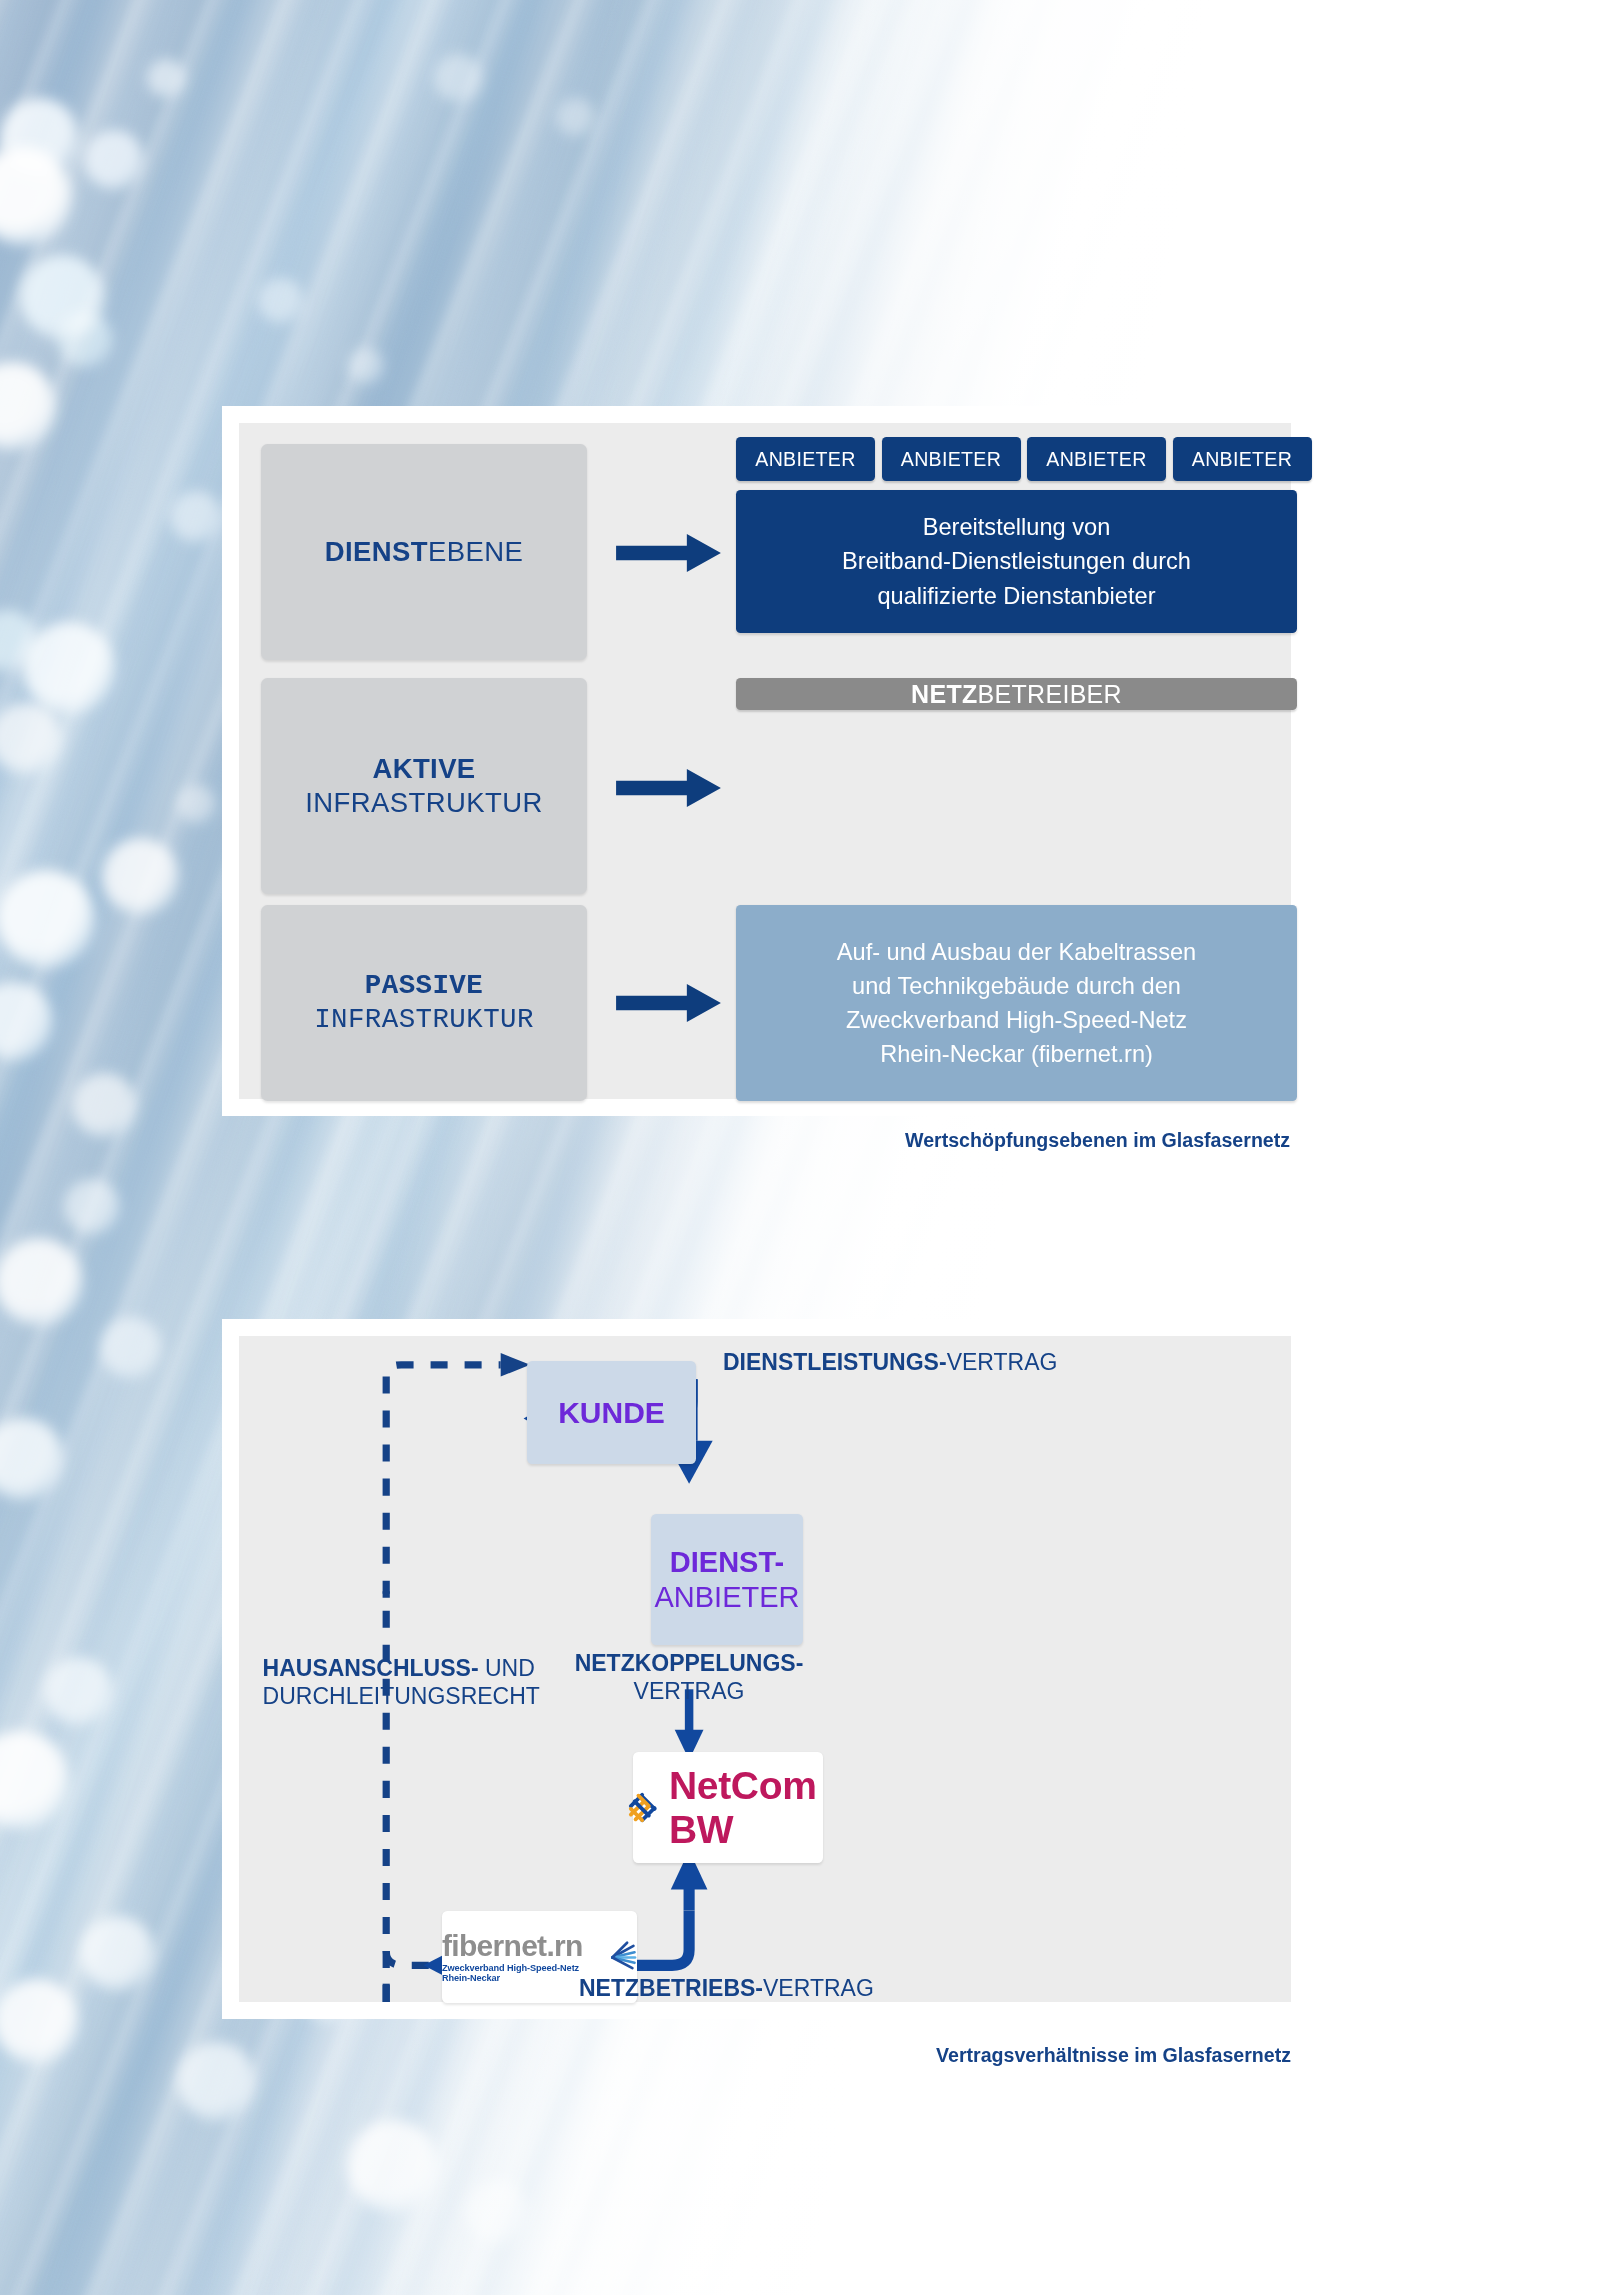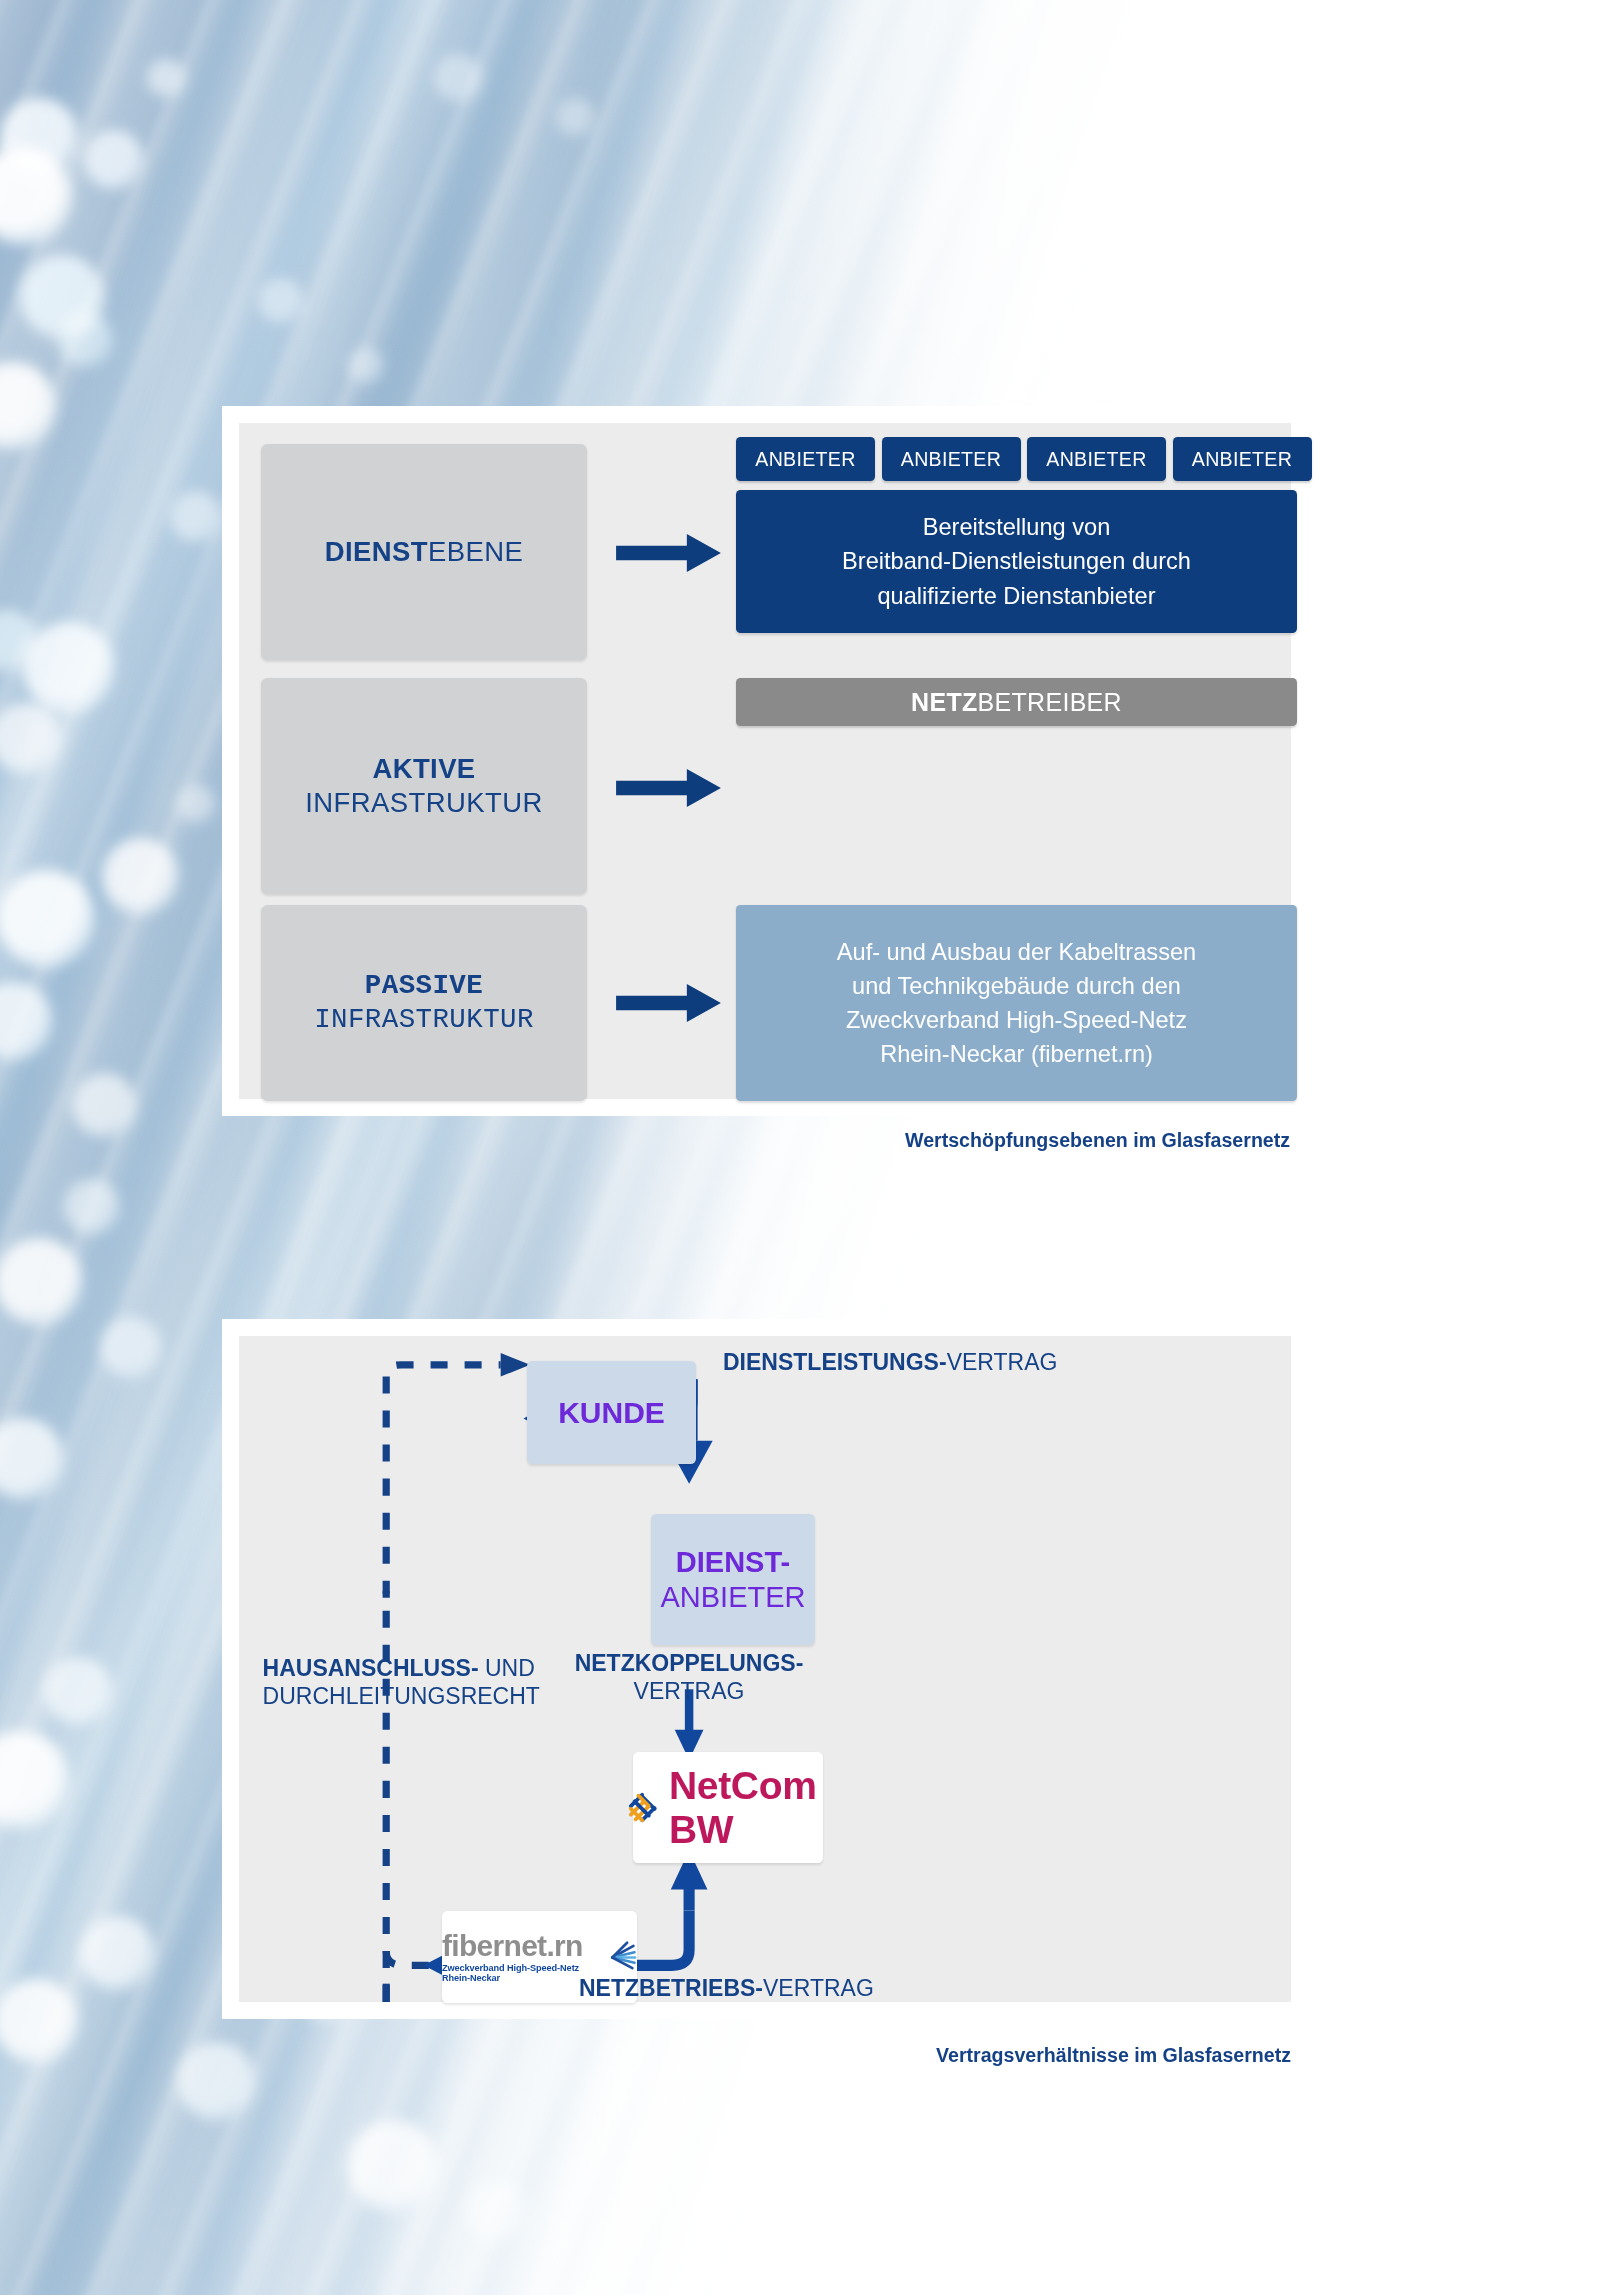--- a/index.html
+++ b/index.html
@@ -273,21 +273,21 @@
 
     <div class="left-card" style="left:22px; top:255px; width:326px; height:216px;">
       <div class="lc-strong">AKTIVE</div>
       <div class="lc-light">INFRASTRUKTUR</div>
     </div>
 
     <svg class="arrow-right" style="left:377px; top:346px;" viewBox="0 0 160 58">
       <path d="M0,18 H108 V0 L160,29 L108,58 V40 H0 Z" fill="#0e3d7d"></path>
     </svg>
 
-    <div class="header-bar" style="left:497px; top:255px; width:561px; height:48px;">
+    <div class="header-bar" style="left:497px; top:255px; width:561px; height:32px;">
       <span class="hb-b">NETZ</span>
         <span class="hb-n">BETREIBER</span>
     </div>
 
 
     <div class="left-card" style="left:22px; top:482px; width:326px; height:196px;font-family:Liberation Mono, monospace;">
       <div class="lc-strong">PASSIVE</div>
       <div class="lc-light">INFRASTRUKTUR</div>
     </div>
 
@@ -348,21 +348,21 @@
         <path d="M340,932 L282,962 L340,992 Z" fill="#11489e"></path>
         <path d="M688,878 L688,840" stroke="#11489e" stroke-width="17" fill="none"></path>
         <path d="M660,846 L688,786 L716,846 Z" fill="#11489e"></path>
       </g>
     </svg>
 
     <div class="node" style="left:288px; top:25px; width:169px; height:103px; font-size:30px;">
       <span>KUNDE</span>
     </div>
 
-    <div class="node" style="left:412px; top:178px; width:164px; height:131px; font-size:29px;">
+    <div class="node" style="left:412px; top:178px; width:152px; height:131px; font-size:29px;">
       <span>DIENST-</span>
       <span style="font-weight:400;">ANBIETER</span>
     </div>
 
     <div class="node-white" style="left:394px; top:416px; width:190px; height:111px;">
       <div class="netcom">
         <svg width="41" height="41" viewBox="0 0 62 62">
           <g stroke-linecap="round" stroke-width="8">
             <line x1="6" y1="28" x2="30" y2="4" stroke="#11489e"></line>
             <line x1="6" y1="46" x2="34" y2="18" stroke="#f0a020"></line>

